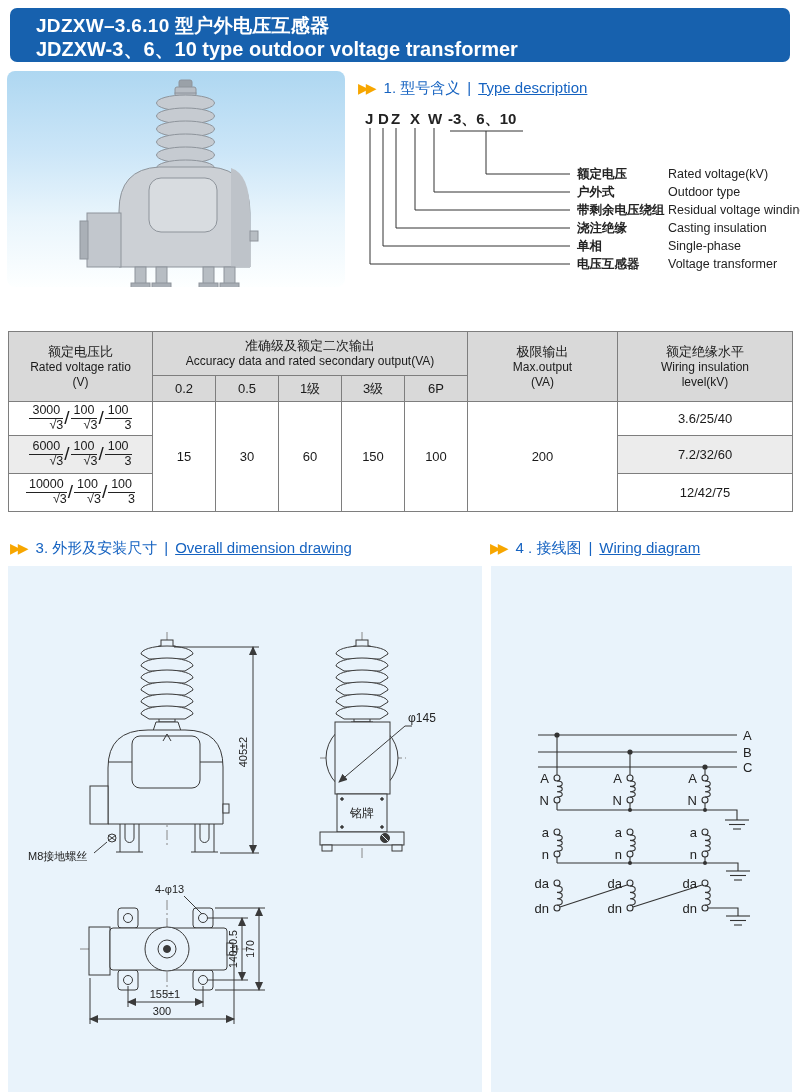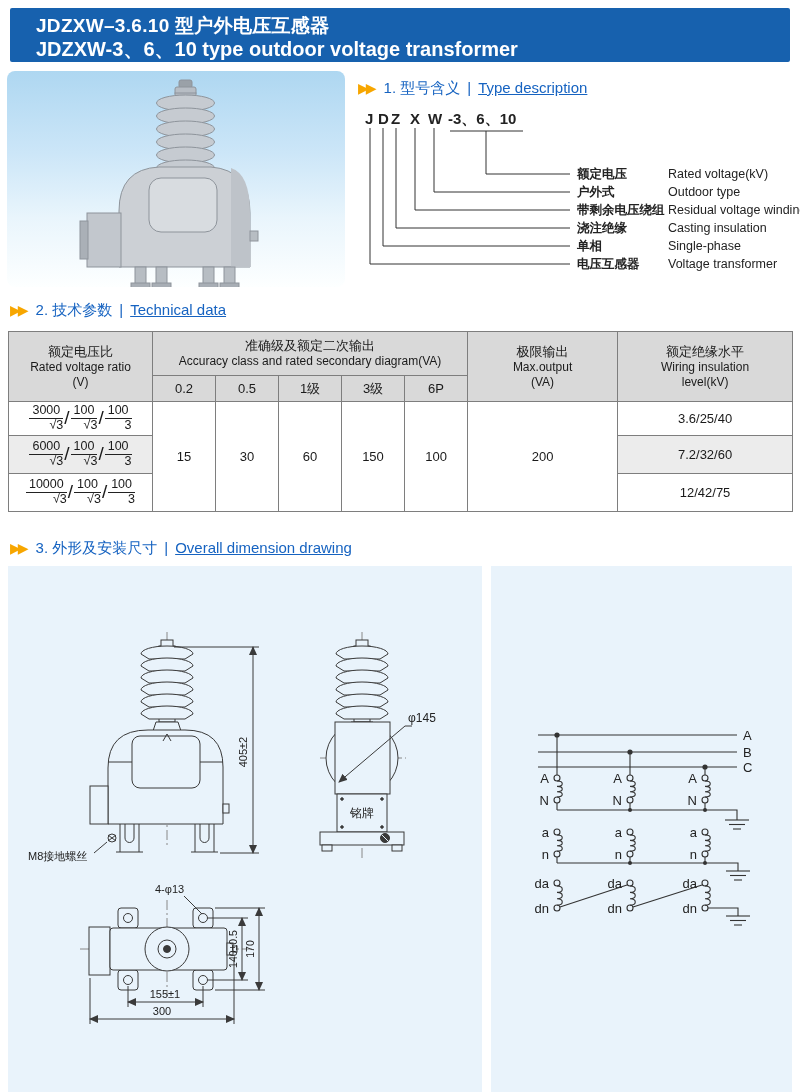--- a/index.html
+++ b/index.html
@@ -1,20 +1,20 @@
 <!DOCTYPE html>
 <html><head>
 <meta charset="utf-8">
 <style>
   html,body{margin:0;padding:0;background:#fff;}
   .page{position:relative;width:800px;height:1092px;background:#fff;overflow:hidden;
         font-family:"Liberation Sans",sans-serif;color:#1a1a1a;}
   
   .banner{position:absolute;left:10px;top:8px;width:780px;height:54px;background:#1761ae;
-          border-radius:2px;color:#fff;padding:5px 4px 0 26px;box-sizing:border-box;}
+          border-radius:7px;color:#fff;padding:5px 4px 0 26px;box-sizing:border-box;}
   .banner .t1{font-size:19px;font-weight:700;line-height:25px;letter-spacing:.3px;}
   .banner .t2{font-size:20px;font-weight:700;line-height:22px;}
   
   .photo{position:absolute;left:7px;top:71px;width:338px;height:216px;border-radius:8px;
          background:linear-gradient(180deg,#aed7f1 0%,#cce6f8 38%,#e9f5fc 68%,#fdffff 100%);}
   
   .sec-head{position:absolute;font-size:15px;color:#1663c1;white-space:nowrap;line-height:20px;}
   .sec-head .ar{color:#f7a600;font-size:14px;letter-spacing:-3px;margin-right:10px;}
   .sec-head .zh{font-weight:400;}
   .sec-head .dv{margin:0 7px;font-weight:400;}
@@ -119,23 +119,20 @@
       </g>
       <text x="313" y="80">Rated voltage(kV)</text>
       <text x="313" y="98">Outdoor type</text>
       <text x="313" y="116">Residual voltage winding</text>
       <text x="313" y="134">Casting insulation</text>
       <text x="313" y="152">Single-phase</text>
       <text x="313" y="170">Voltage transformer</text>
     </g>
   </svg>
 
-  <div class="sec-head" id="h2">
-    <span class="ar">▶▶</span><span class="zh">2. 技术参数</span><span class="dv">|</span><span class="en">Technical data</span>
-  </div>
 
   <table class="tech">
     <colgroup>
       <col style="width:144px">
         <col style="width:63px">
         <col style="width:63px">
         <col style="width:63px">
       <col style="width:63px">
         <col style="width:63px">
         <col style="width:150px">
@@ -143,21 +140,21 @@
     </colgroup>
     <thead>
       <tr style="height:44px">
         <th rowspan="2">
           <div class="hz">额定电压比</div>
           <div class="he">Rated voltage ratio</div>
           <div class="he">(V)</div>
         </th>
         <th colspan="5">
           <div class="hz">准确级及额定二次输出</div>
-          <div class="he">Accuracy class and rated secondary diagram(VA)</div>
+          <div class="he">Accuracy data and rated secondary output(VA)</div>
         </th>
         <th rowspan="2">
           <div class="hz">极限输出</div>
           <div class="he">Max.output</div>
           <div class="he">(VA)</div>
         </th>
         <th rowspan="2">
           <div class="hz">额定绝缘水平</div>
           <div class="he">Wiring insulation</div>
           <div class="he">level(kV)</div>
@@ -196,20 +193,23 @@
         </td>
         <td class="val">12/42/75</td>
       </tr>
     </tbody>
   </table>
 
   <div class="sec-head" id="h3">
     <span class="ar">▶▶</span><span class="zh">3. 外形及安装尺寸</span><span class="dv">|</span><span class="en">Overall dimension drawing</span>
   </div>
 
+  <div class="sec-head" id="h4">
+    <span class="ar">▶▶</span><span class="zh">4 . 接线图</span><span class="dv">|</span><span class="en">Wiring diagram</span>
+  </div>
 
   <div class="panel" id="panelL">
     <svg class="dwg" width="474" height="526" viewBox="0 0 474 526">
       <defs>
         <marker id="mA" markerWidth="9" markerHeight="8" refX="8" refY="4" orient="auto-start-reverse">
           <path d="M0,0 L9,4 L0,8 z" fill="#3a3a3a"></path>
         </marker>
         <g id="insu" fill="#e9f3fb" stroke="#3a3a3a">
           <rect x="151" y="80" width="16" height="76"></rect>
           <rect x="153" y="74" width="12" height="8"></rect>

